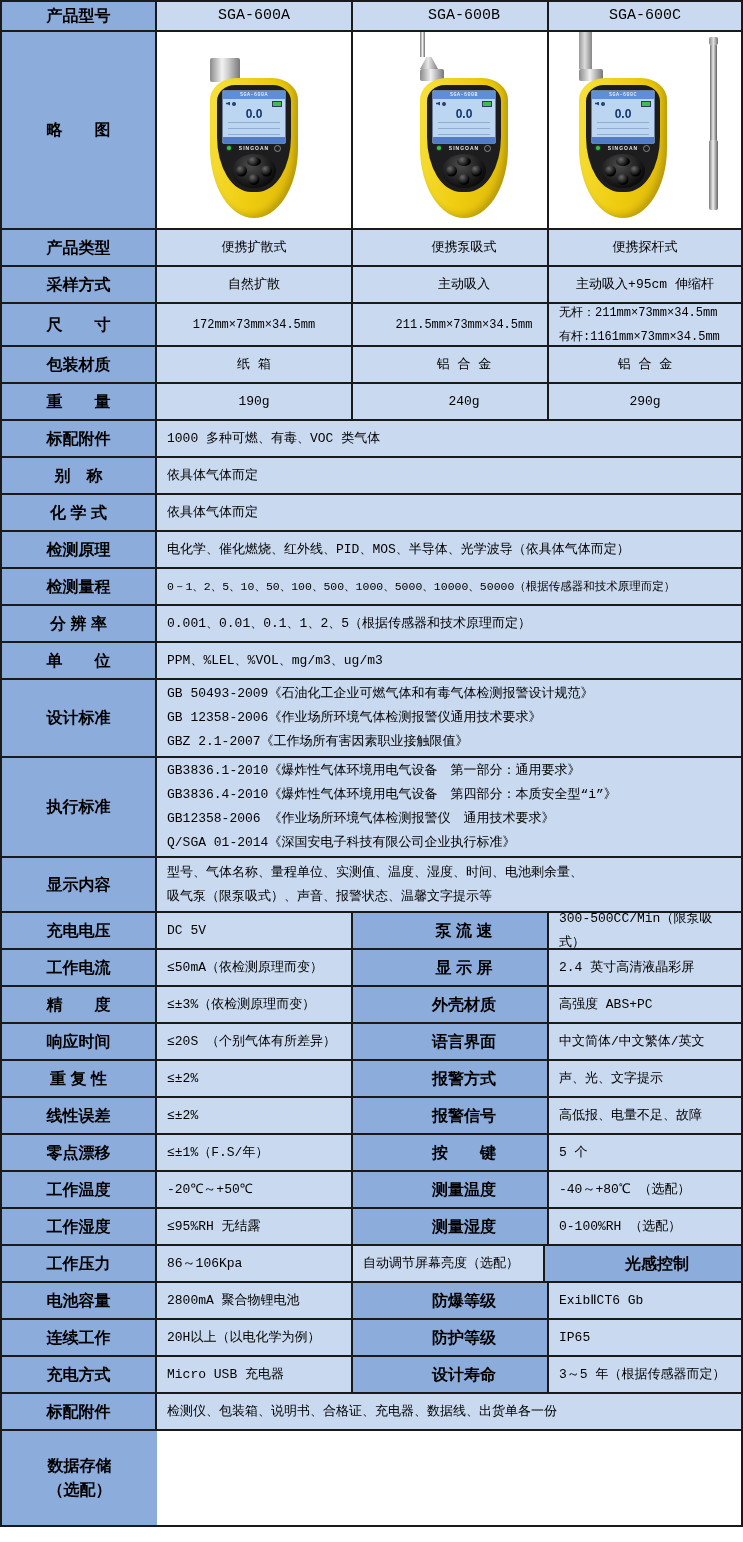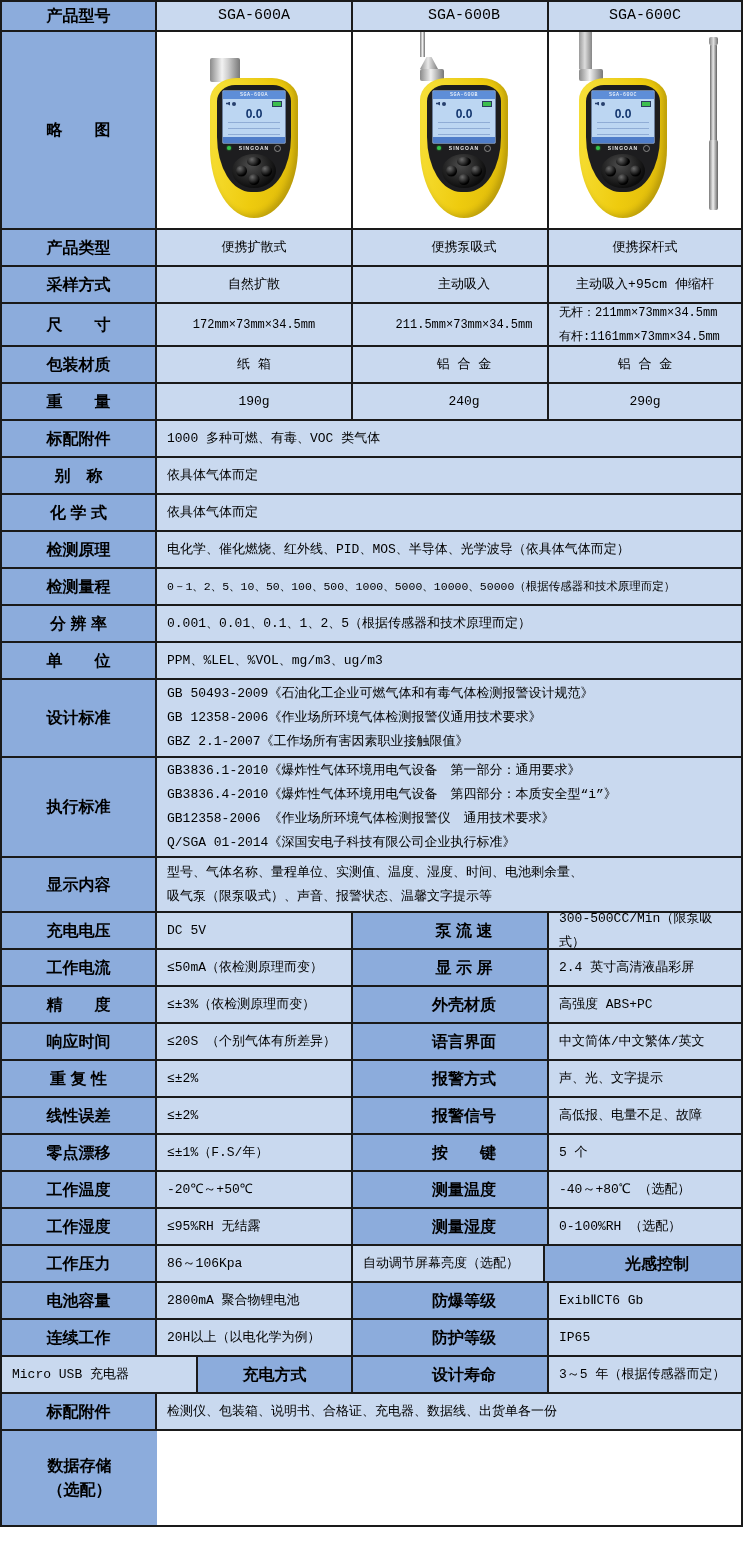--- a/index.html
+++ b/index.html
@@ -352,22 +352,22 @@
     <div class="cell c2 lbl">防爆等级</div>
     <div class="cell cw val left">ExibⅡCT6 Gb</div>
   </div>
   <div class="row h37">
     <div class="cell c0 lbl">连续工作</div>
     <div class="cell c1 val left">20H以上（以电化学为例）</div>
     <div class="cell c2 lbl">防护等级</div>
     <div class="cell cw val left">IP65</div>
   </div>
   <div class="row h37">
+    <div class="cell c0 lbl">充电方式</div>
     <div class="cell c1 val left">Micro USB 充电器</div>
-    <div class="cell c0 lbl">充电方式</div>
     <div class="cell c2 lbl">设计寿命</div>
     <div class="cell cw val left">3～5 年（根据传感器而定）</div>
   </div>
 
   <div class="row h37">
     <div class="cell c0 lbl">标配附件</div>
     <div class="cell cw val left">检测仪、包装箱、说明书、合格证、充电器、数据线、出货单各一份</div>
   </div>
 
   <div class="row h94">

